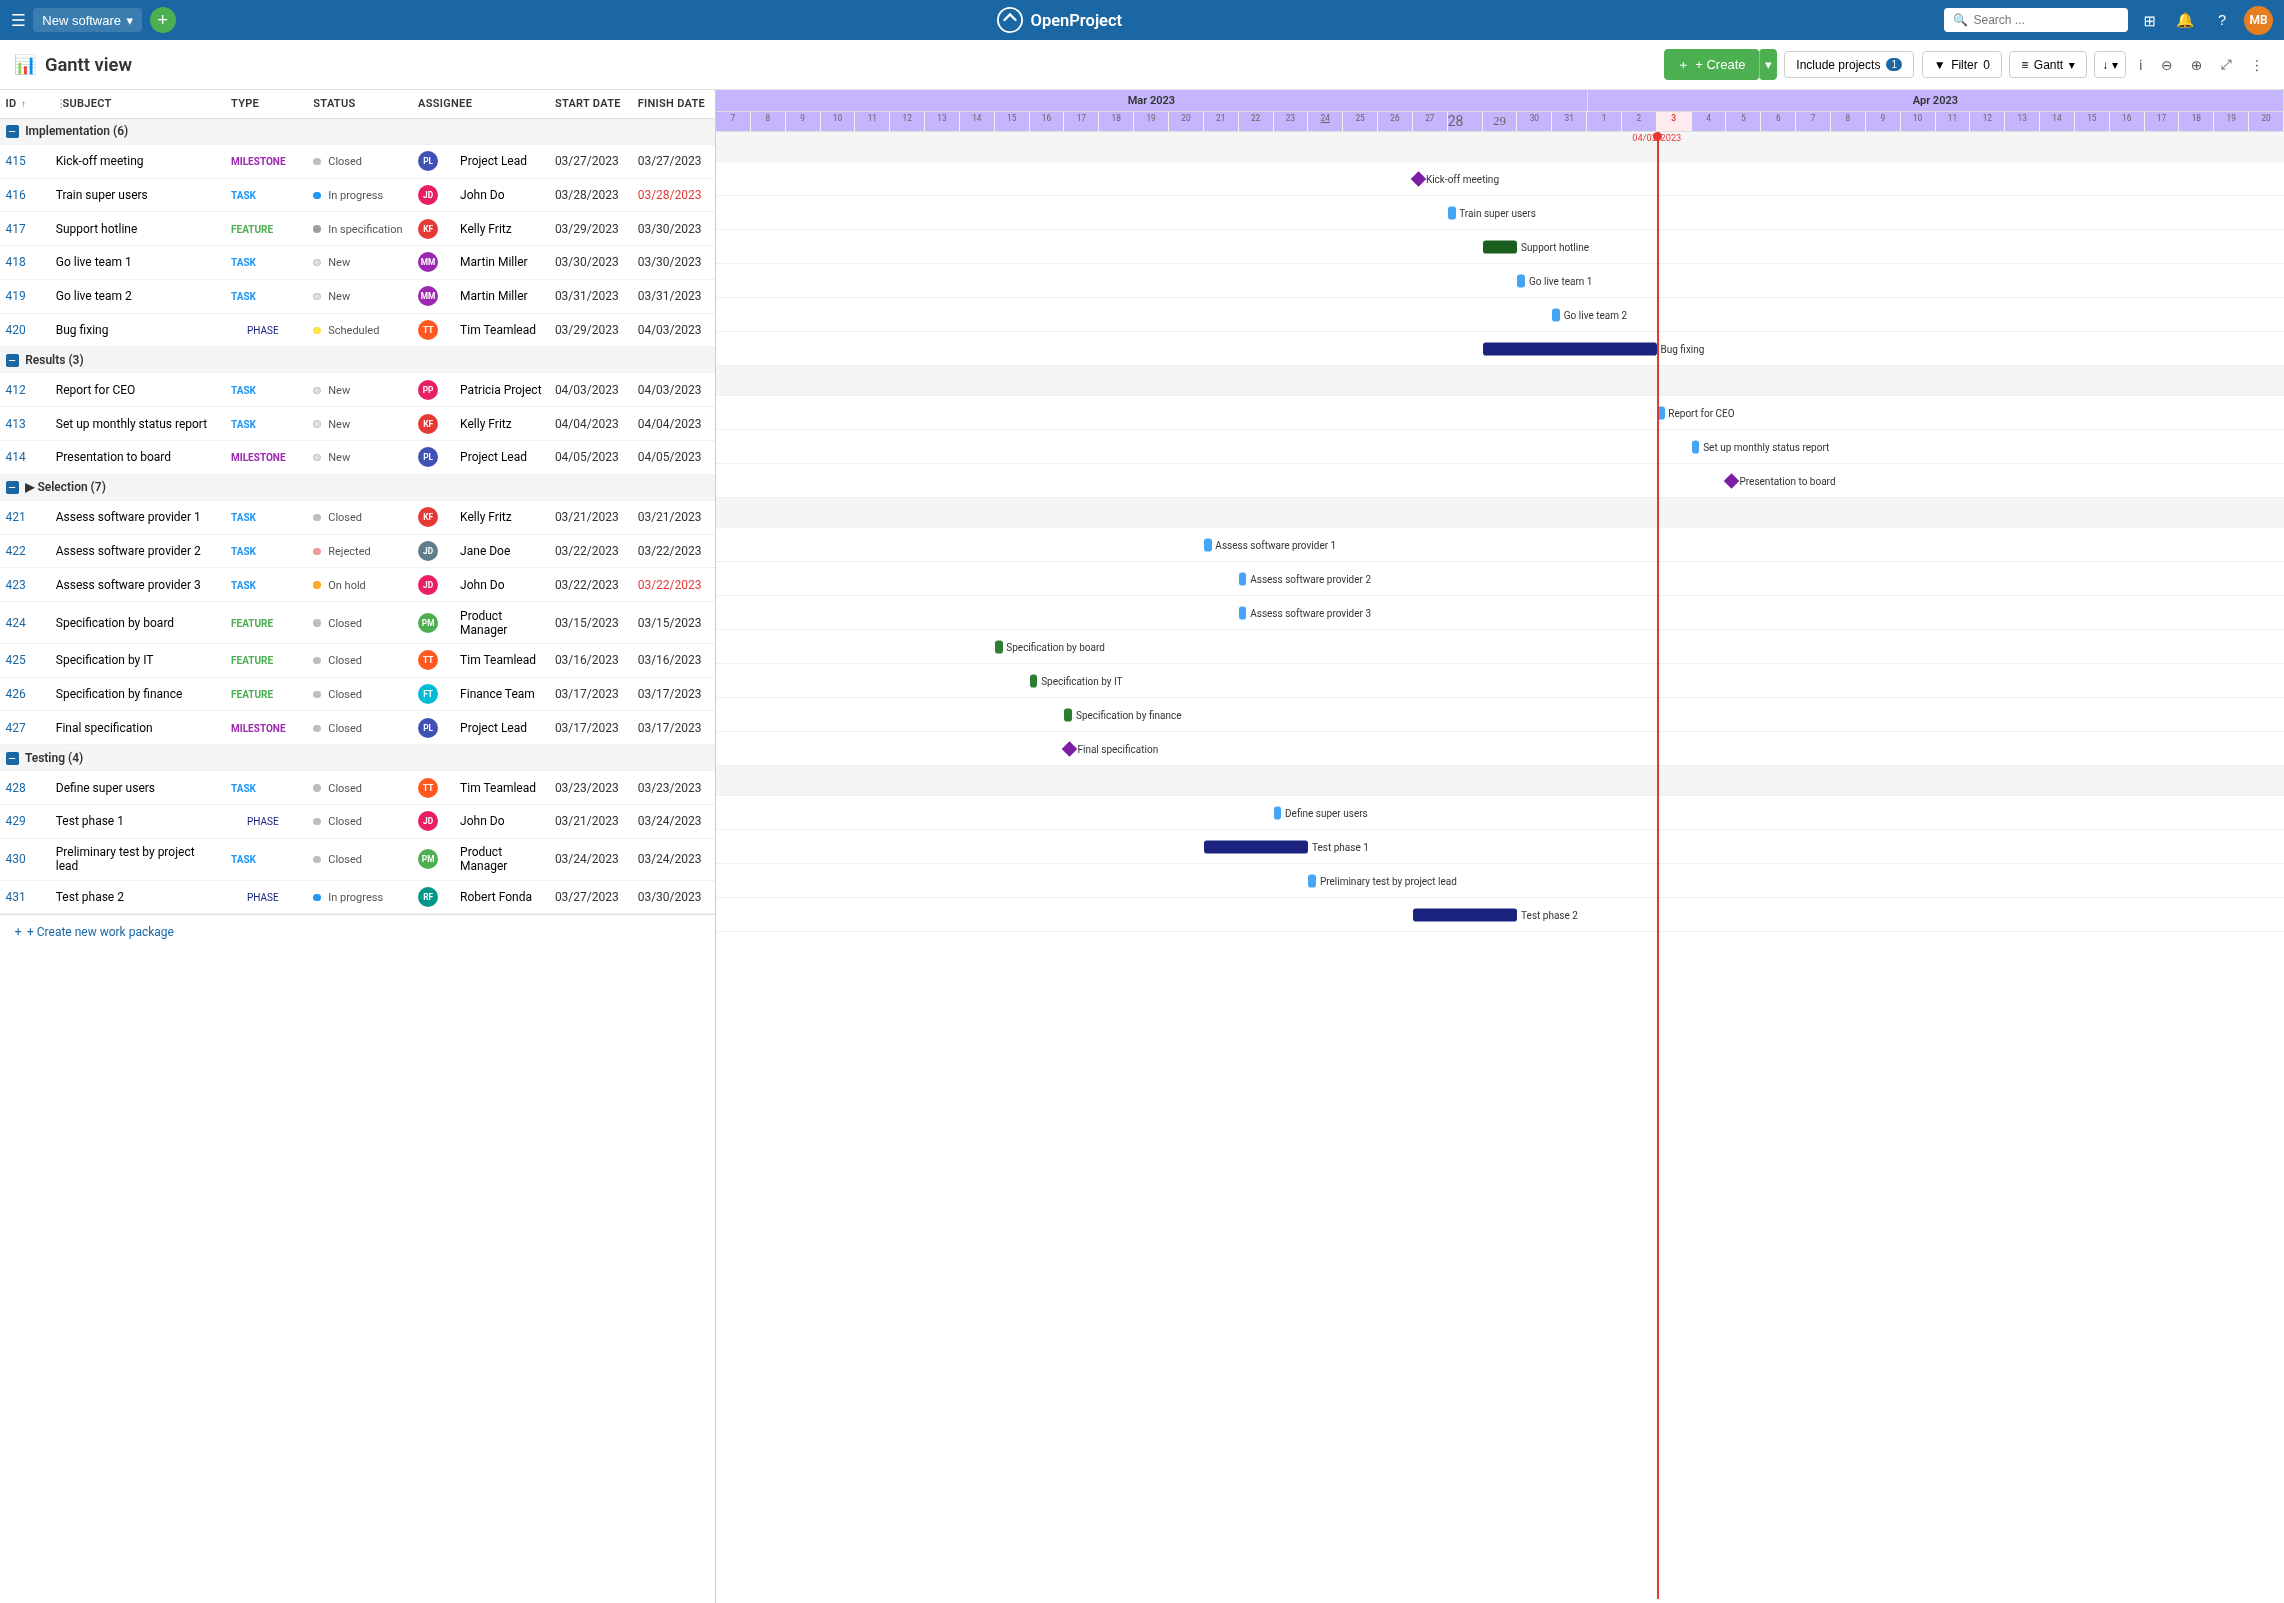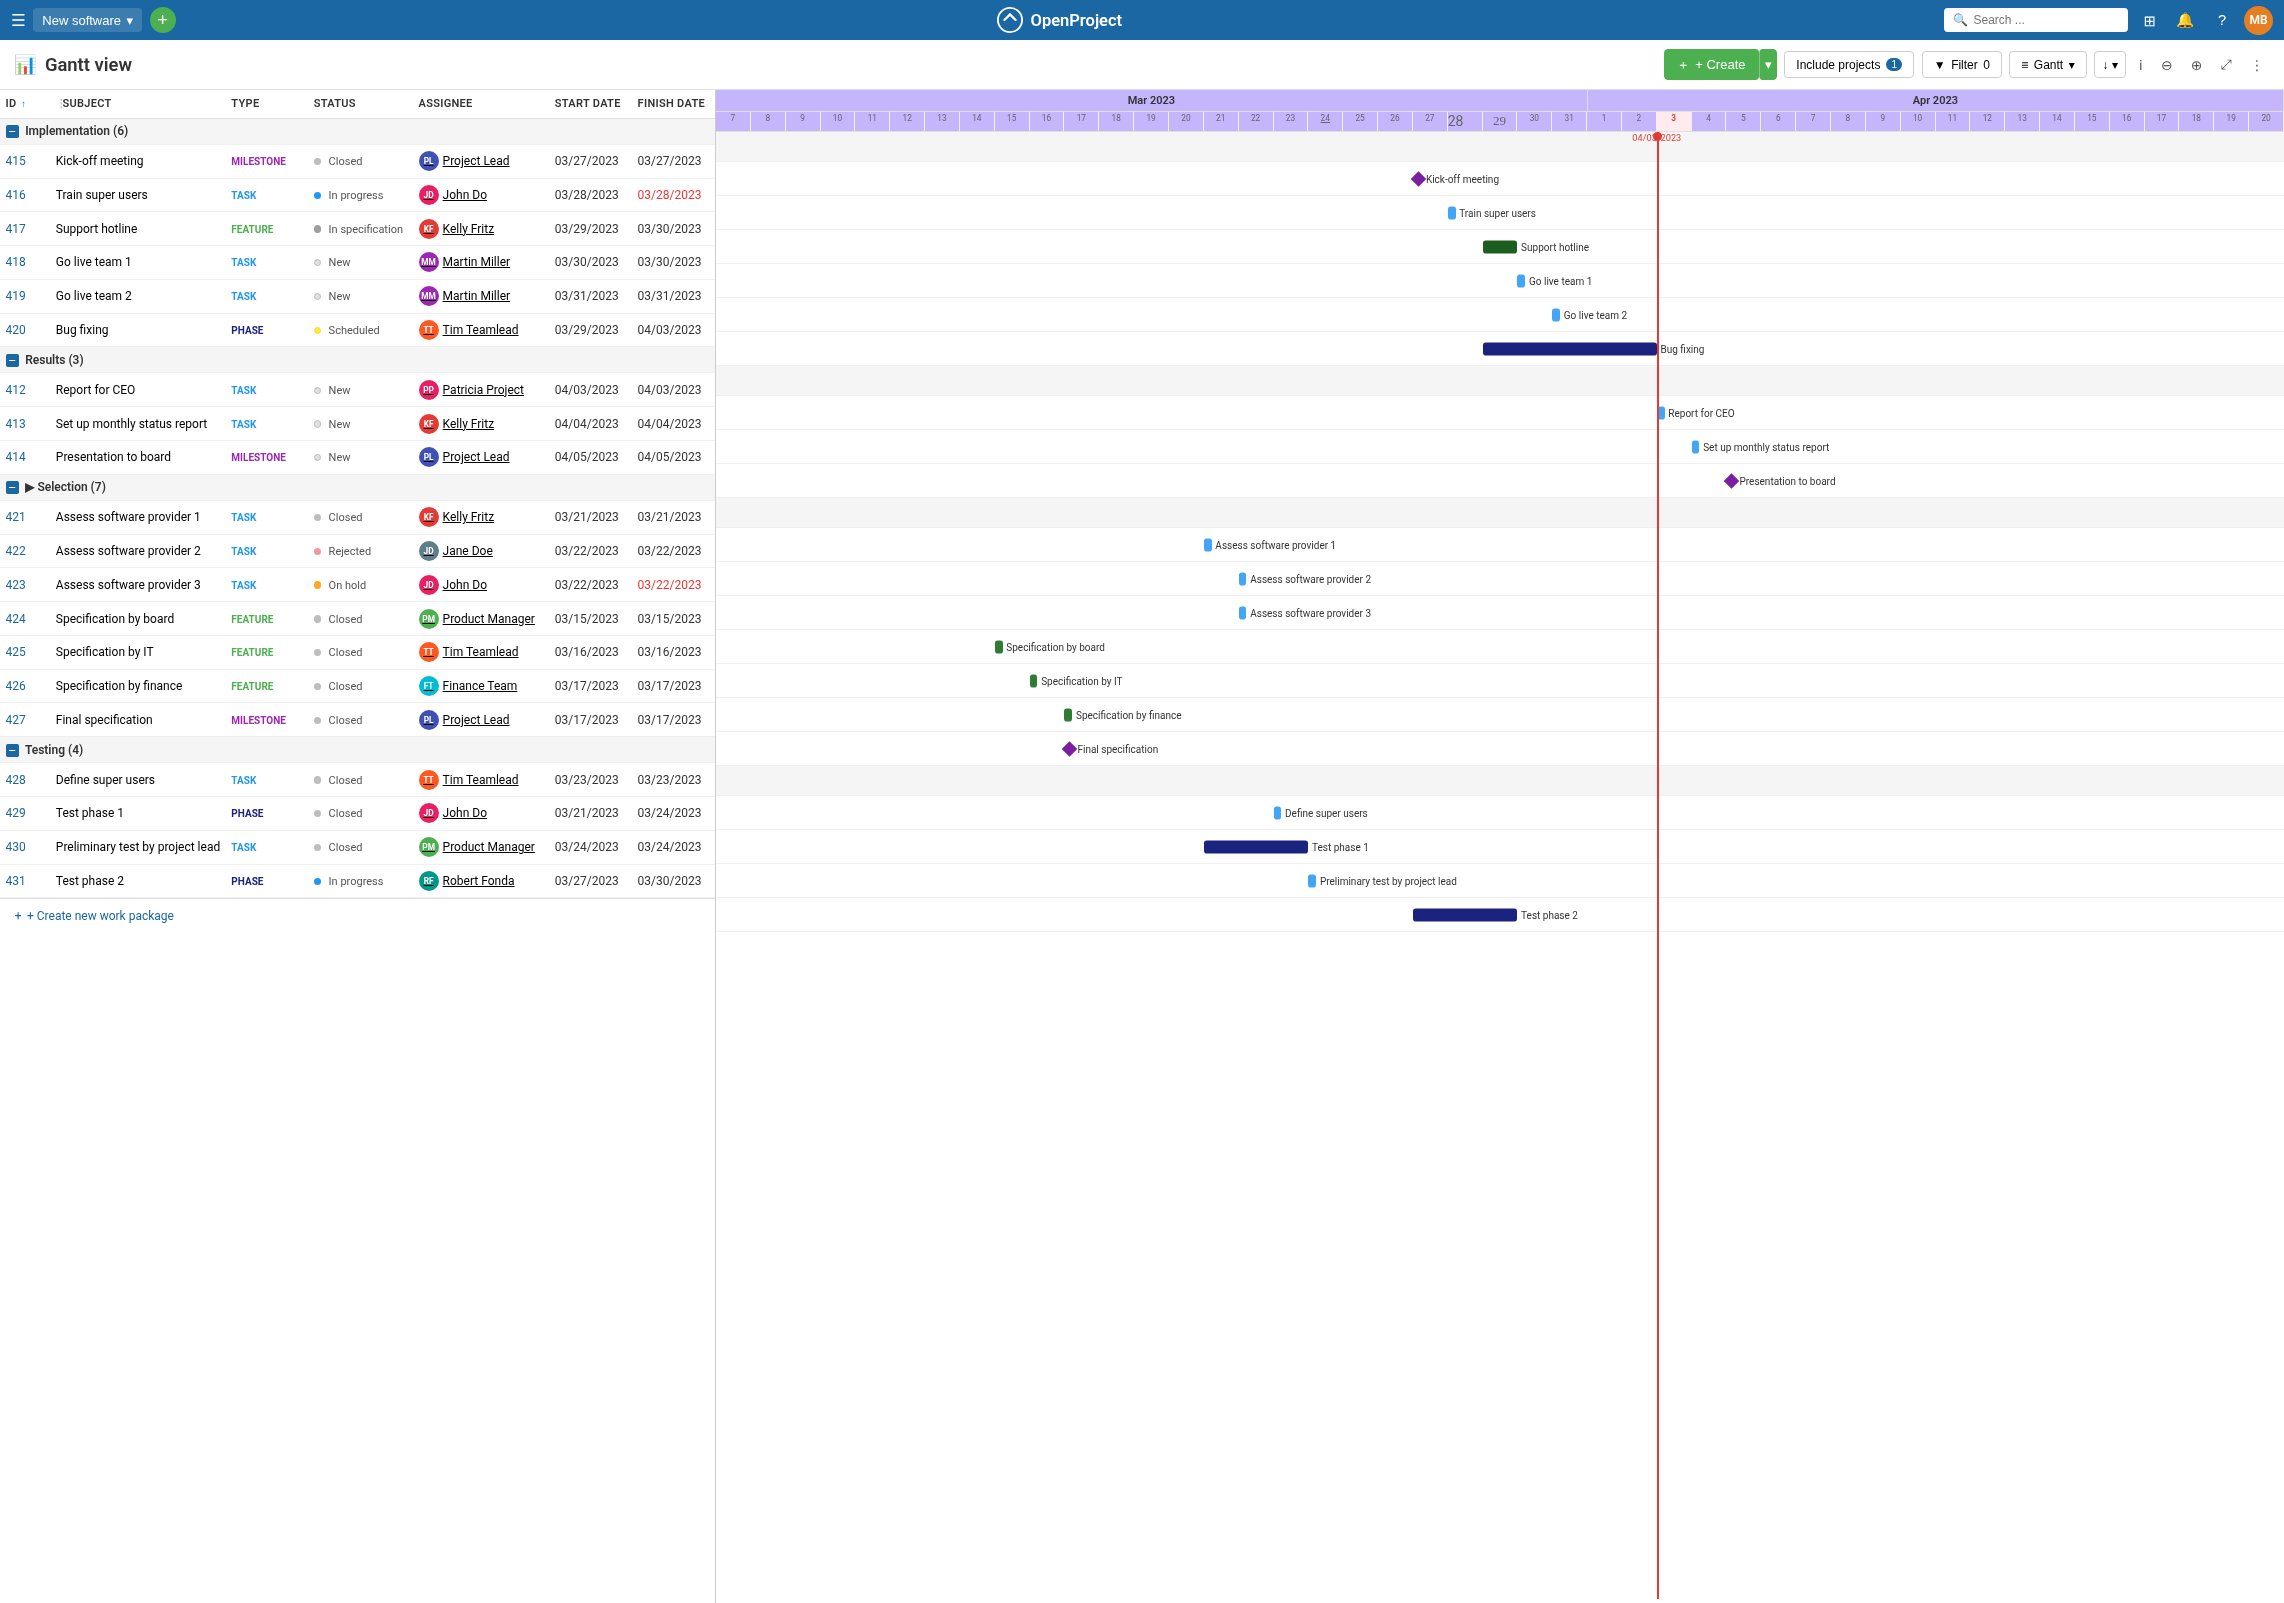--- a/index.html
+++ b/index.html
@@ -102,36 +102,36 @@
     .group-row { background: #f5f5f5 !important; font-weight: 600; color: #333; }
     .group-row td { padding: 5.5px 5.5px; font-size: 12px; }
     .group-icon { display: inline-flex; align-items: center; justify-content: center; width: 13px; height: 13px; background: #1a67a3; color: white; font-size: 9.2px; border-radius: 1.8px; margin-right: 3.7px; cursor: pointer; }
     .group-name { color: #333; }
 
     .id-link { color: #1a67a3; text-decoration: none; font-size: 12px; }
 
     .type-milestone { color: #9c27b0; font-weight: 700; font-size: 10px; }
     .type-task { color: #2196f3; font-weight: 700; font-size: 10px; }
     .type-feature { color: #4caf50; font-weight: 700; font-size: 10px; }
-    .type-phase { color: #1a237e; font-weight: 700; font-size: 10px; }
+    .type-phase { color: #1a237e; font-weight: 400; font-size: 10px; margin-left: 16px; }
 
     .status-dot { width: 7.3px; height: 7.3px; border-radius: 50%; display: inline-block; margin-right: 4.6px; }
     .status-closed { background: #bdbdbd; }
     .status-in-progress { background: #2196f3; }
     .status-in-spec { background: #9e9e9e; }
     .status-new { background: #e0e0e0; border: 0.9px solid #bbb; }
     .status-scheduled { background: #ffeb3b; border: 0.9px solid #fdd835; }
     .status-rejected { background: #ef9a9a; }
     .status-on-hold { background: #ffa726; }
 
     .status-text { font-size: 11px; color: #555; }
     .date-overdue { color: #e53935; }
     .date-normal { color: #333; }
 
-    .assignee-cell { display: flex; align-items: center; gap: 4px; text-decoration: underline; }
+    .assignee-cell { display: flex; align-items: center; gap: 22px; }
     .avatar-sm { width: 20px; height: 20px; border-radius: 50%; color: white; font-size: 8.3px; font-weight: 700; display: flex; align-items: center; justify-content: center; flex-shrink: 0; }
 
     .create-package-link { display: flex; align-items: center; gap: 5.5px; color: #1a67a3; padding: 9.2px 14.7px; cursor: pointer; font-size: 12px; background: white; border-top: 0.9px solid #e0e0e0; }
 
     
     .gantt-section { flex: 1; overflow: hidden; background: white; position: relative; }
     .gantt-header { background: #c4b5fd; border-bottom: 0.9px solid #e0e0e0; }
     .gantt-months { display: flex; border-bottom: 0.9px solid #e0e0e0; }
     .gantt-month { text-align: center; font-weight: 600; font-size: 11px; color: #333; padding: 3.7px 0; border-right: 0.9px solid #e0e0e0; }
     .gantt-days { display: flex; }

